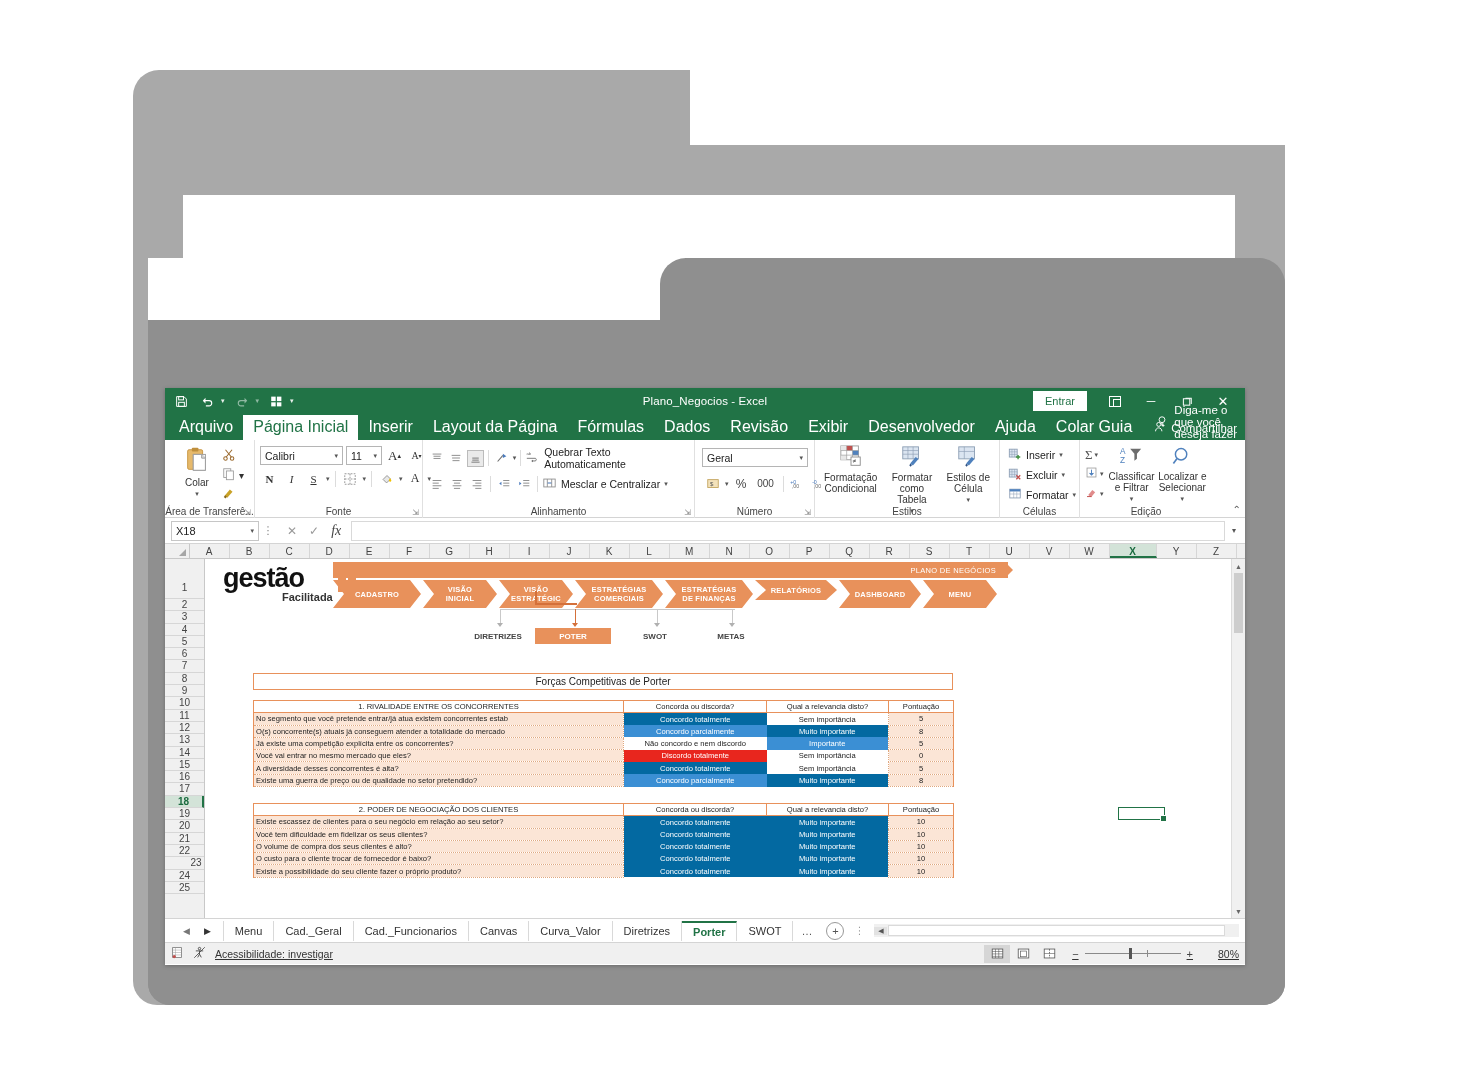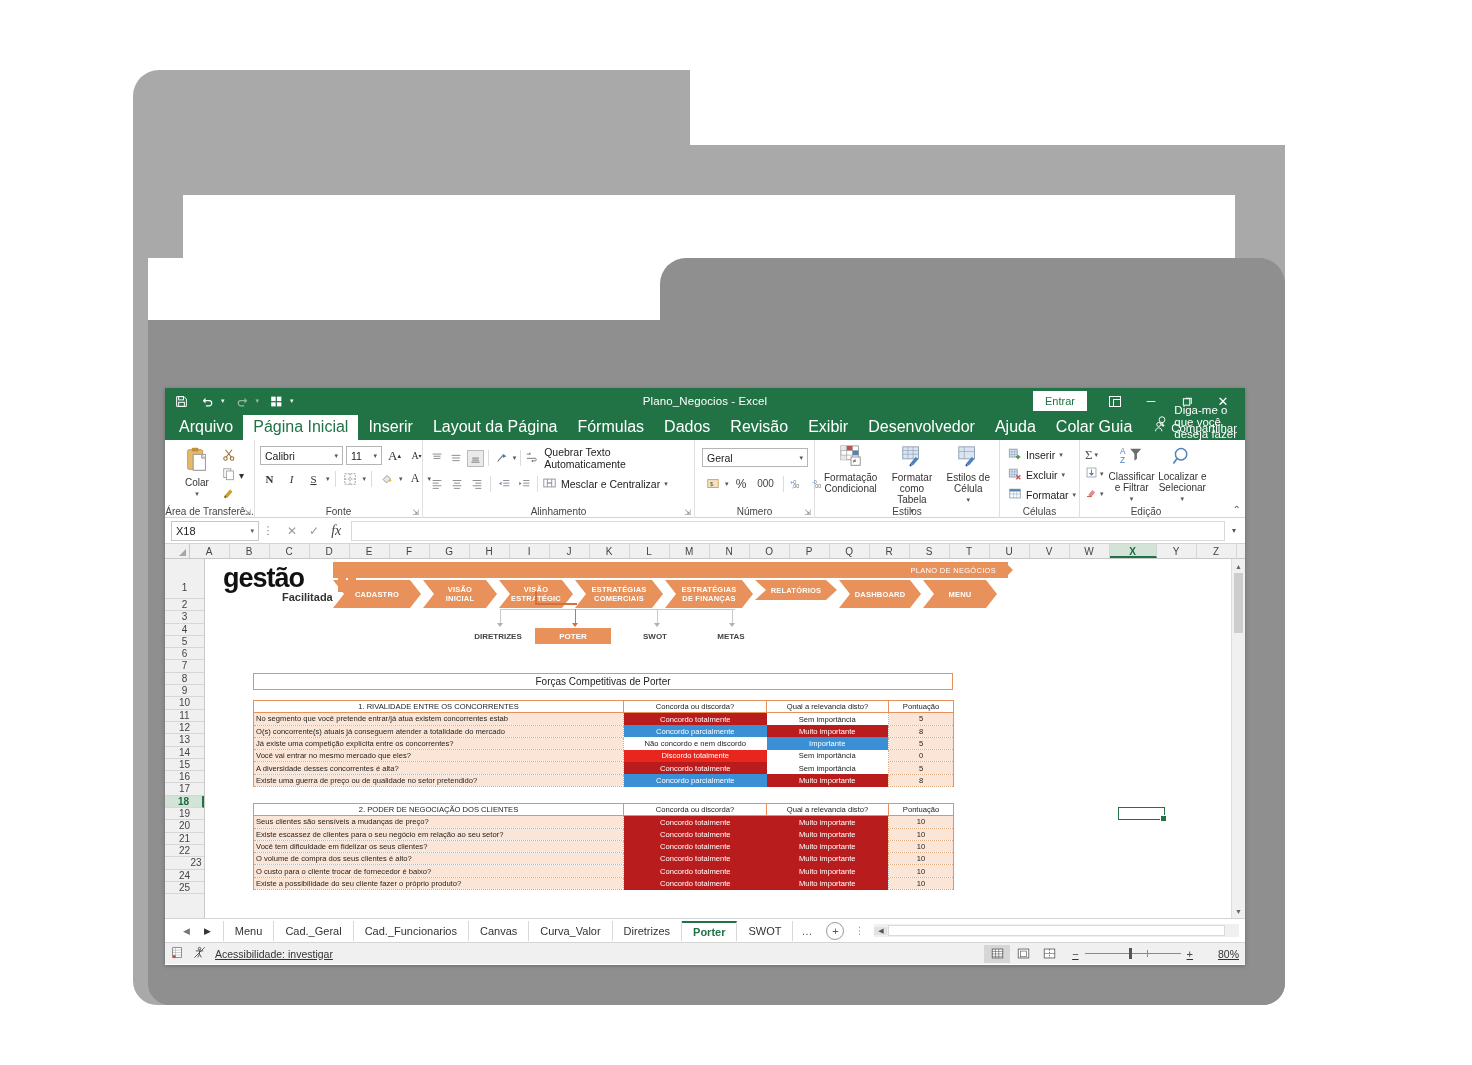--- a/index.html
+++ b/index.html
@@ -153,21 +153,21 @@
   .secttitle { position:absolute; border:1px solid #e8915b; background:#fff; color:#222;
     font-size:10px; display:flex; align-items:center; justify-content:center; }
 
   table.ptable { position:absolute; border-collapse:collapse; table-layout:fixed; }
   table.ptable td, table.ptable th { font-size:7.6px; padding:0 2px; height:12.3px;
     overflow:hidden; white-space:nowrap; }
   .hd { background:#fff; border:1px solid #e8915b; text-align:center; color:#222; font-weight:normal; }
   .qcell { background:#fbe5d6; border-left:1px solid #e8915b; border-right:1px dotted #e0a87f;
     border-bottom:1px dotted #e0a87f; color:#222; text-align:left; }
   .vcell { text-align:center; }
-  .g { background:#b91c1c; color:#fff; }
+  .g { background:#0369a1; color:#fff; }
   .b { background:#3b8fd4; color:#fff; }
   .r { background:#e8261e; color:#fff; }
   .w { background:#fff; color:#222; }
   .pts { background:#fbe5d6; border-right:1px solid #e8915b; border-bottom:1px dotted #e0a87f;
     border-left:1px dotted #e0a87f; text-align:center; color:#222; }
 
   .selcell { position:absolute; border:1.6px solid #217346; background:transparent; }
   .selcell:after { content:""; position:absolute; right:-3px; bottom:-3px; width:5px; height:5px;
     background:#217346; border:1px solid #fff; }
 
@@ -878,26 +878,20 @@
                 <thead>
                   <tr>
                     <th class="hd">2. PODER DE NEGOCIAÇÃO DOS CLIENTES</th>
                     <th class="hd">Concorda ou discorda?</th>
                     <th class="hd">Qual a relevancia disto?</th>
                     <th class="hd">Pontuação</th>
                   </tr>
                 </thead>
                 <tbody>
                   <tr>
-                    <td class="qcell">Seus clientes são sensíveis a mudanças de preço?</td>
-                    <td class="vcell g">Concordo totalmente</td>
-                    <td class="vcell g">Muito importante</td>
-                    <td class="pts">10</td>
-                  </tr>
-                  <tr>
                     <td class="qcell">Existe escassez de clientes para o seu negócio em relação ao seu setor?</td>
                     <td class="vcell g">Concordo totalmente</td>
                     <td class="vcell g">Muito importante</td>
                     <td class="pts">10</td>
                   </tr>
                   <tr>
                     <td class="qcell">Você tem dificuldade em fidelizar os seus clientes?</td>
                     <td class="vcell g">Concordo totalmente</td>
                     <td class="vcell g">Muito importante</td>
                     <td class="pts">10</td>

